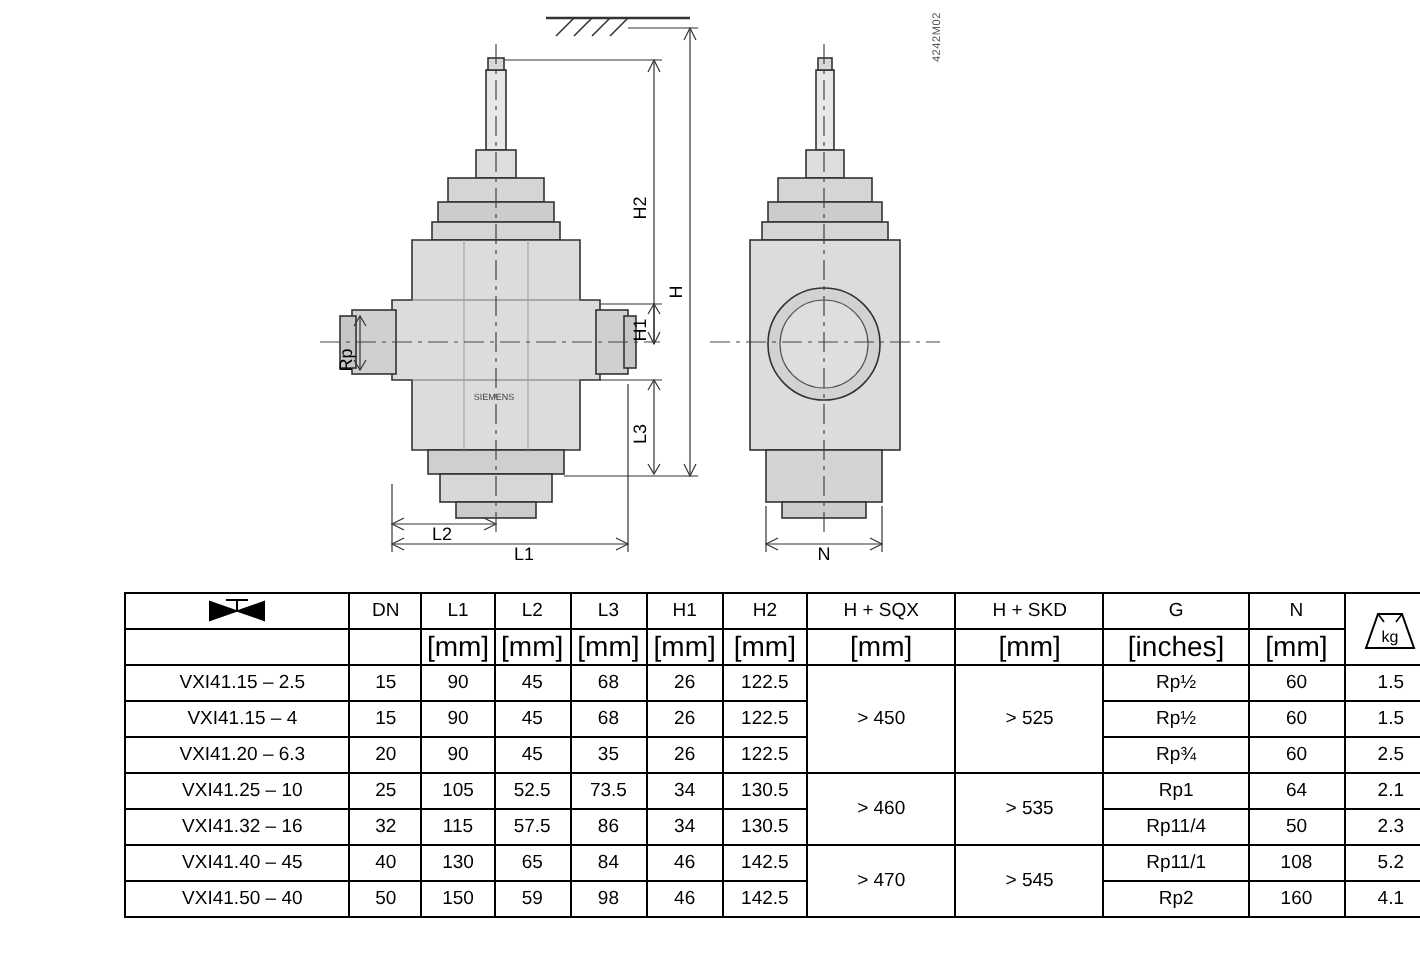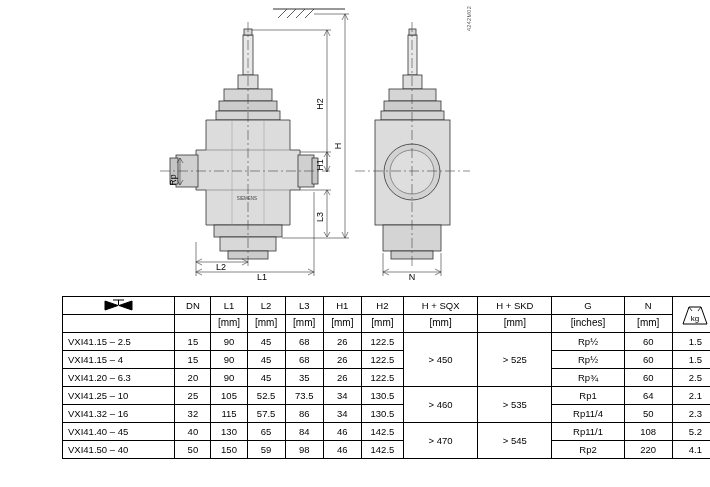--- a/index.html
+++ b/index.html
@@ -61,25 +61,25 @@
   table.specs th, table.specs td {
     border: 1px solid #000;
     text-align: center;
     vertical-align: middle;
     padding: 0;
     height: 17px;
     font-weight: normal;
     line-height: 1.05;
   }
   table.specs td.model {
-    text-align: left;
+    text-align: center;
     padding-left: 5px;
   }
   .hdr-unit {
-    font-size: 10px;
+    font-size: 14px;
   }
   th.hcell {
     height: 17px;
   }
   .col-model { width: 112px; }
   .col-dn    { width: 36px; }
   .col-l1    { width: 36px; }
   .col-l2    { width: 38px; }
   .col-l3    { width: 38px; }
   .col-h1    { width: 38px; }
@@ -368,20 +368,20 @@
         </tr>
         <tr>
           <td class="model">VXI41.50 – 40</td>
           <td>50</td>
           <td>150</td>
           <td>59</td>
           <td>98</td>
           <td>46</td>
           <td>142.5</td>
           <td>Rp2</td>
-          <td>220</td>
+          <td>160</td>
           <td>4.1</td>
         </tr>
       </tbody>
     </table>
   </div>
 
 </div>
 
 </body></html>

